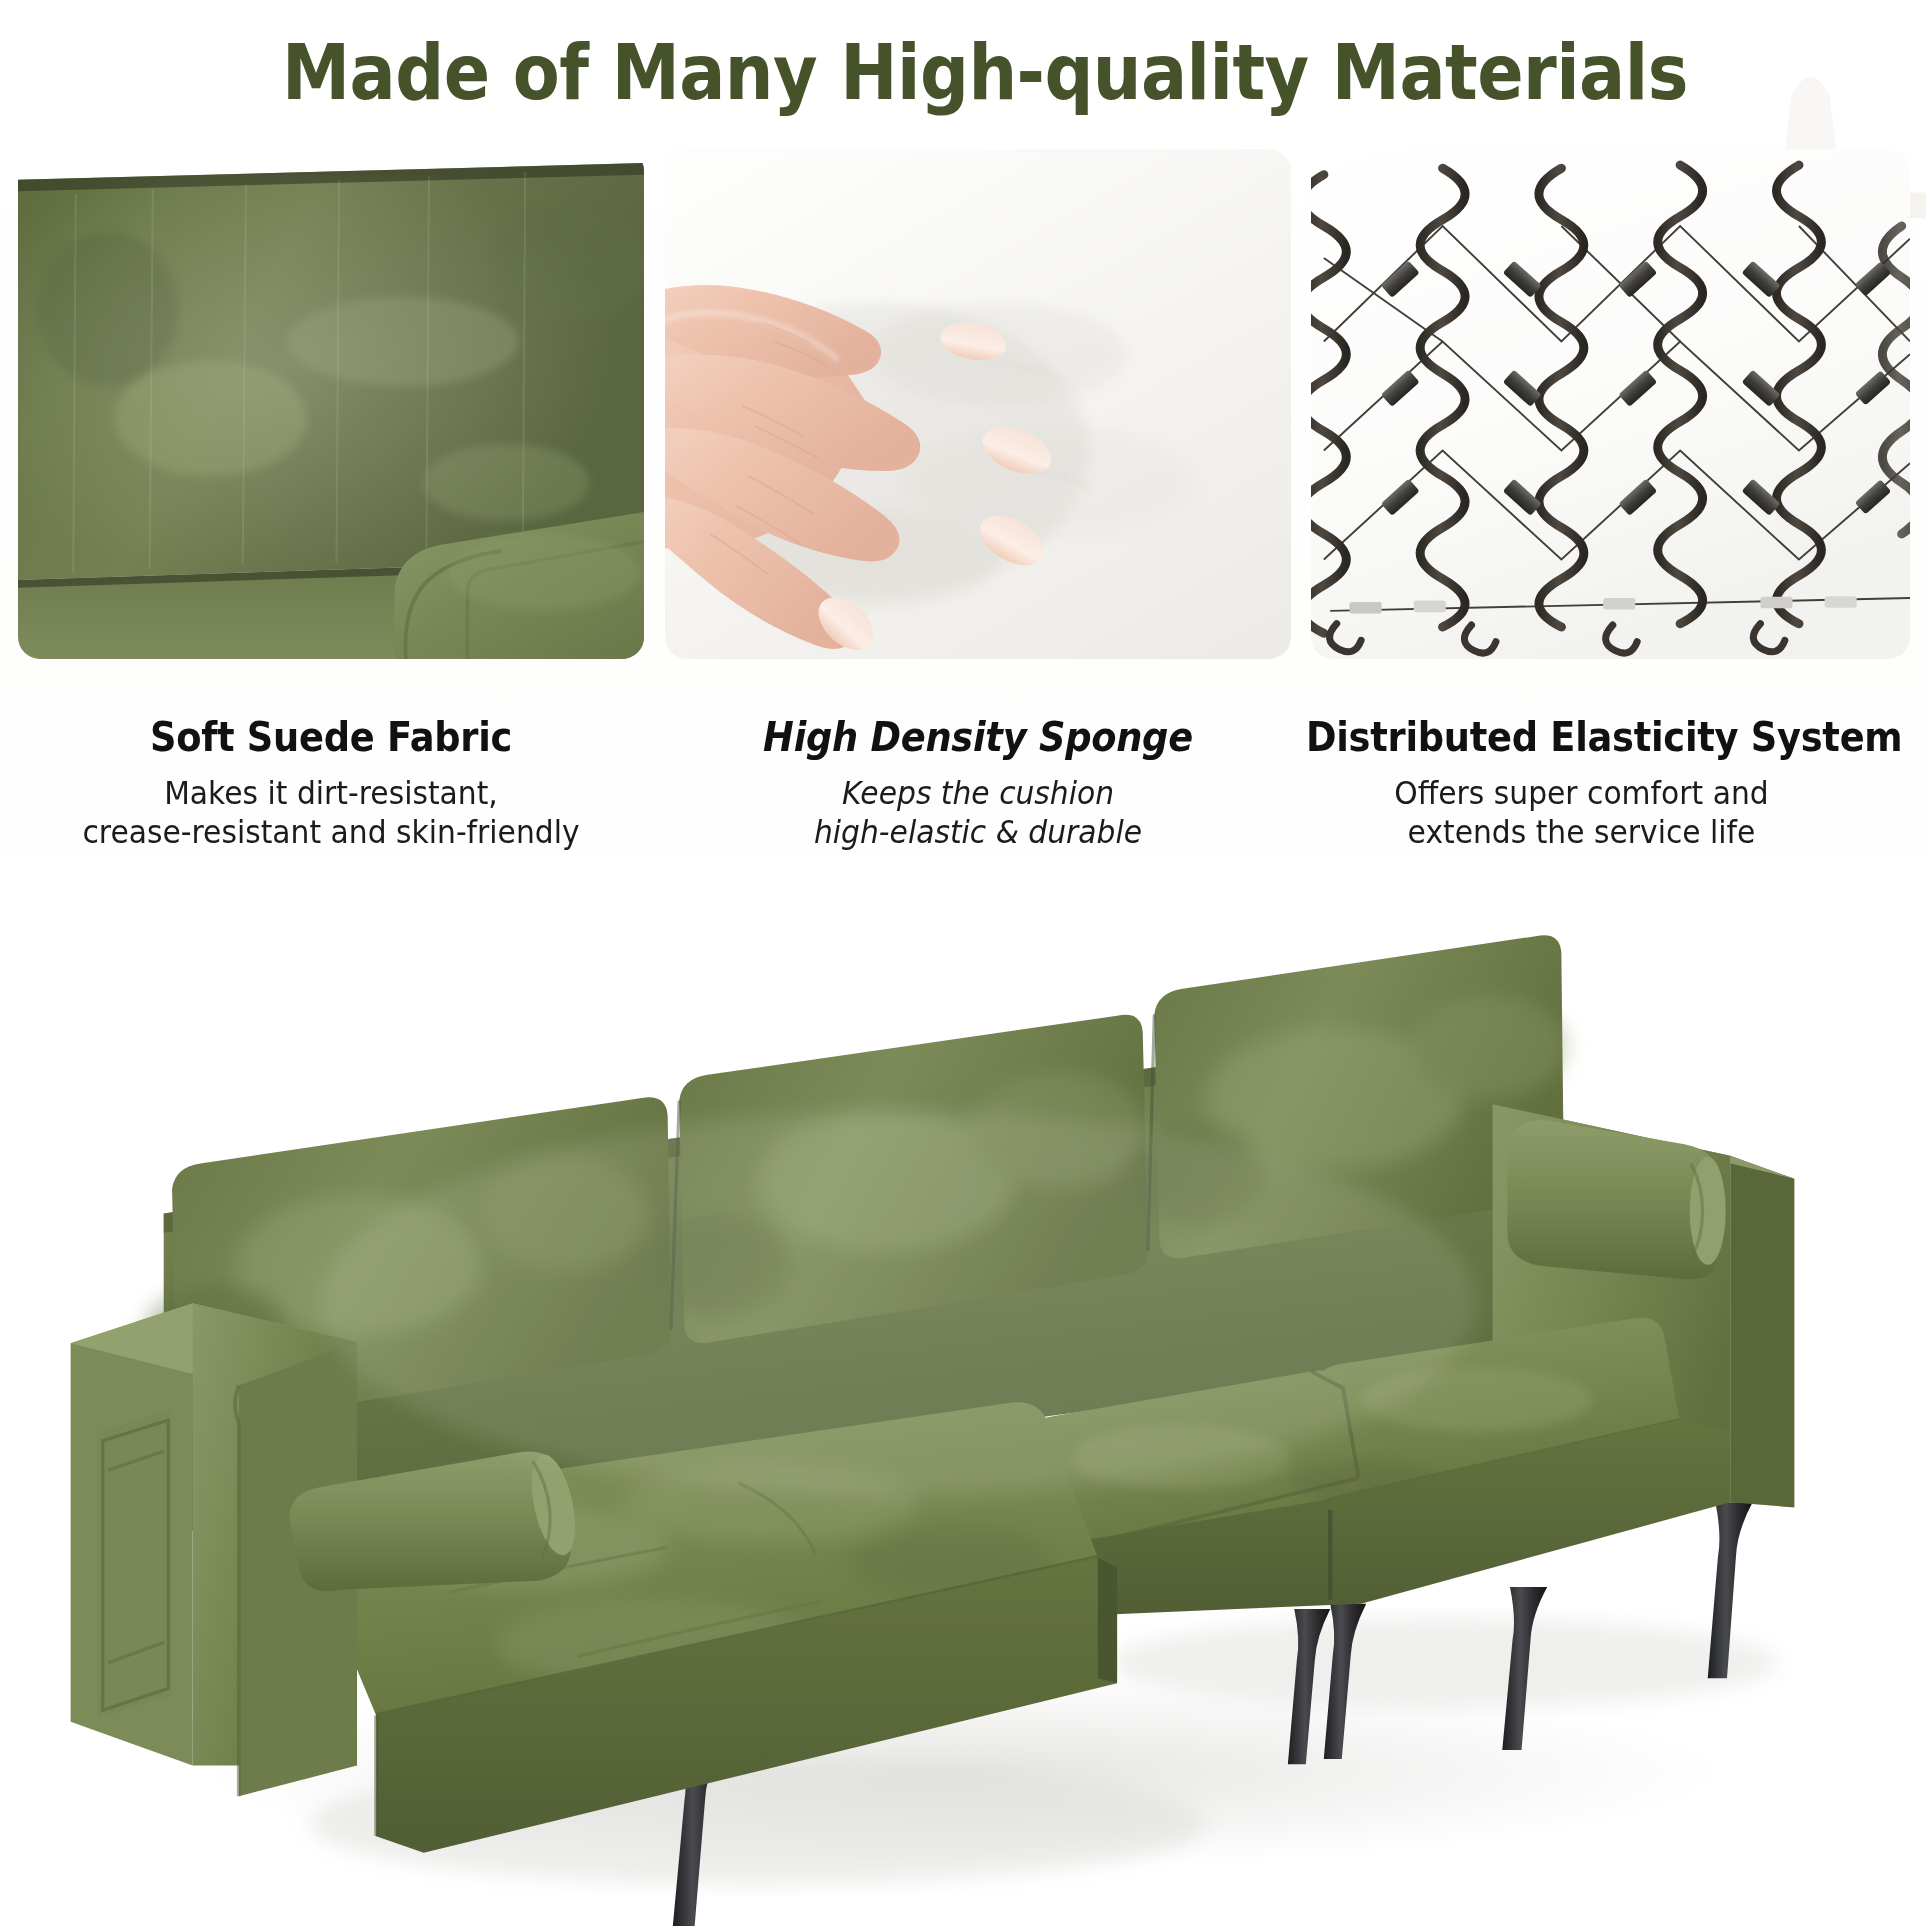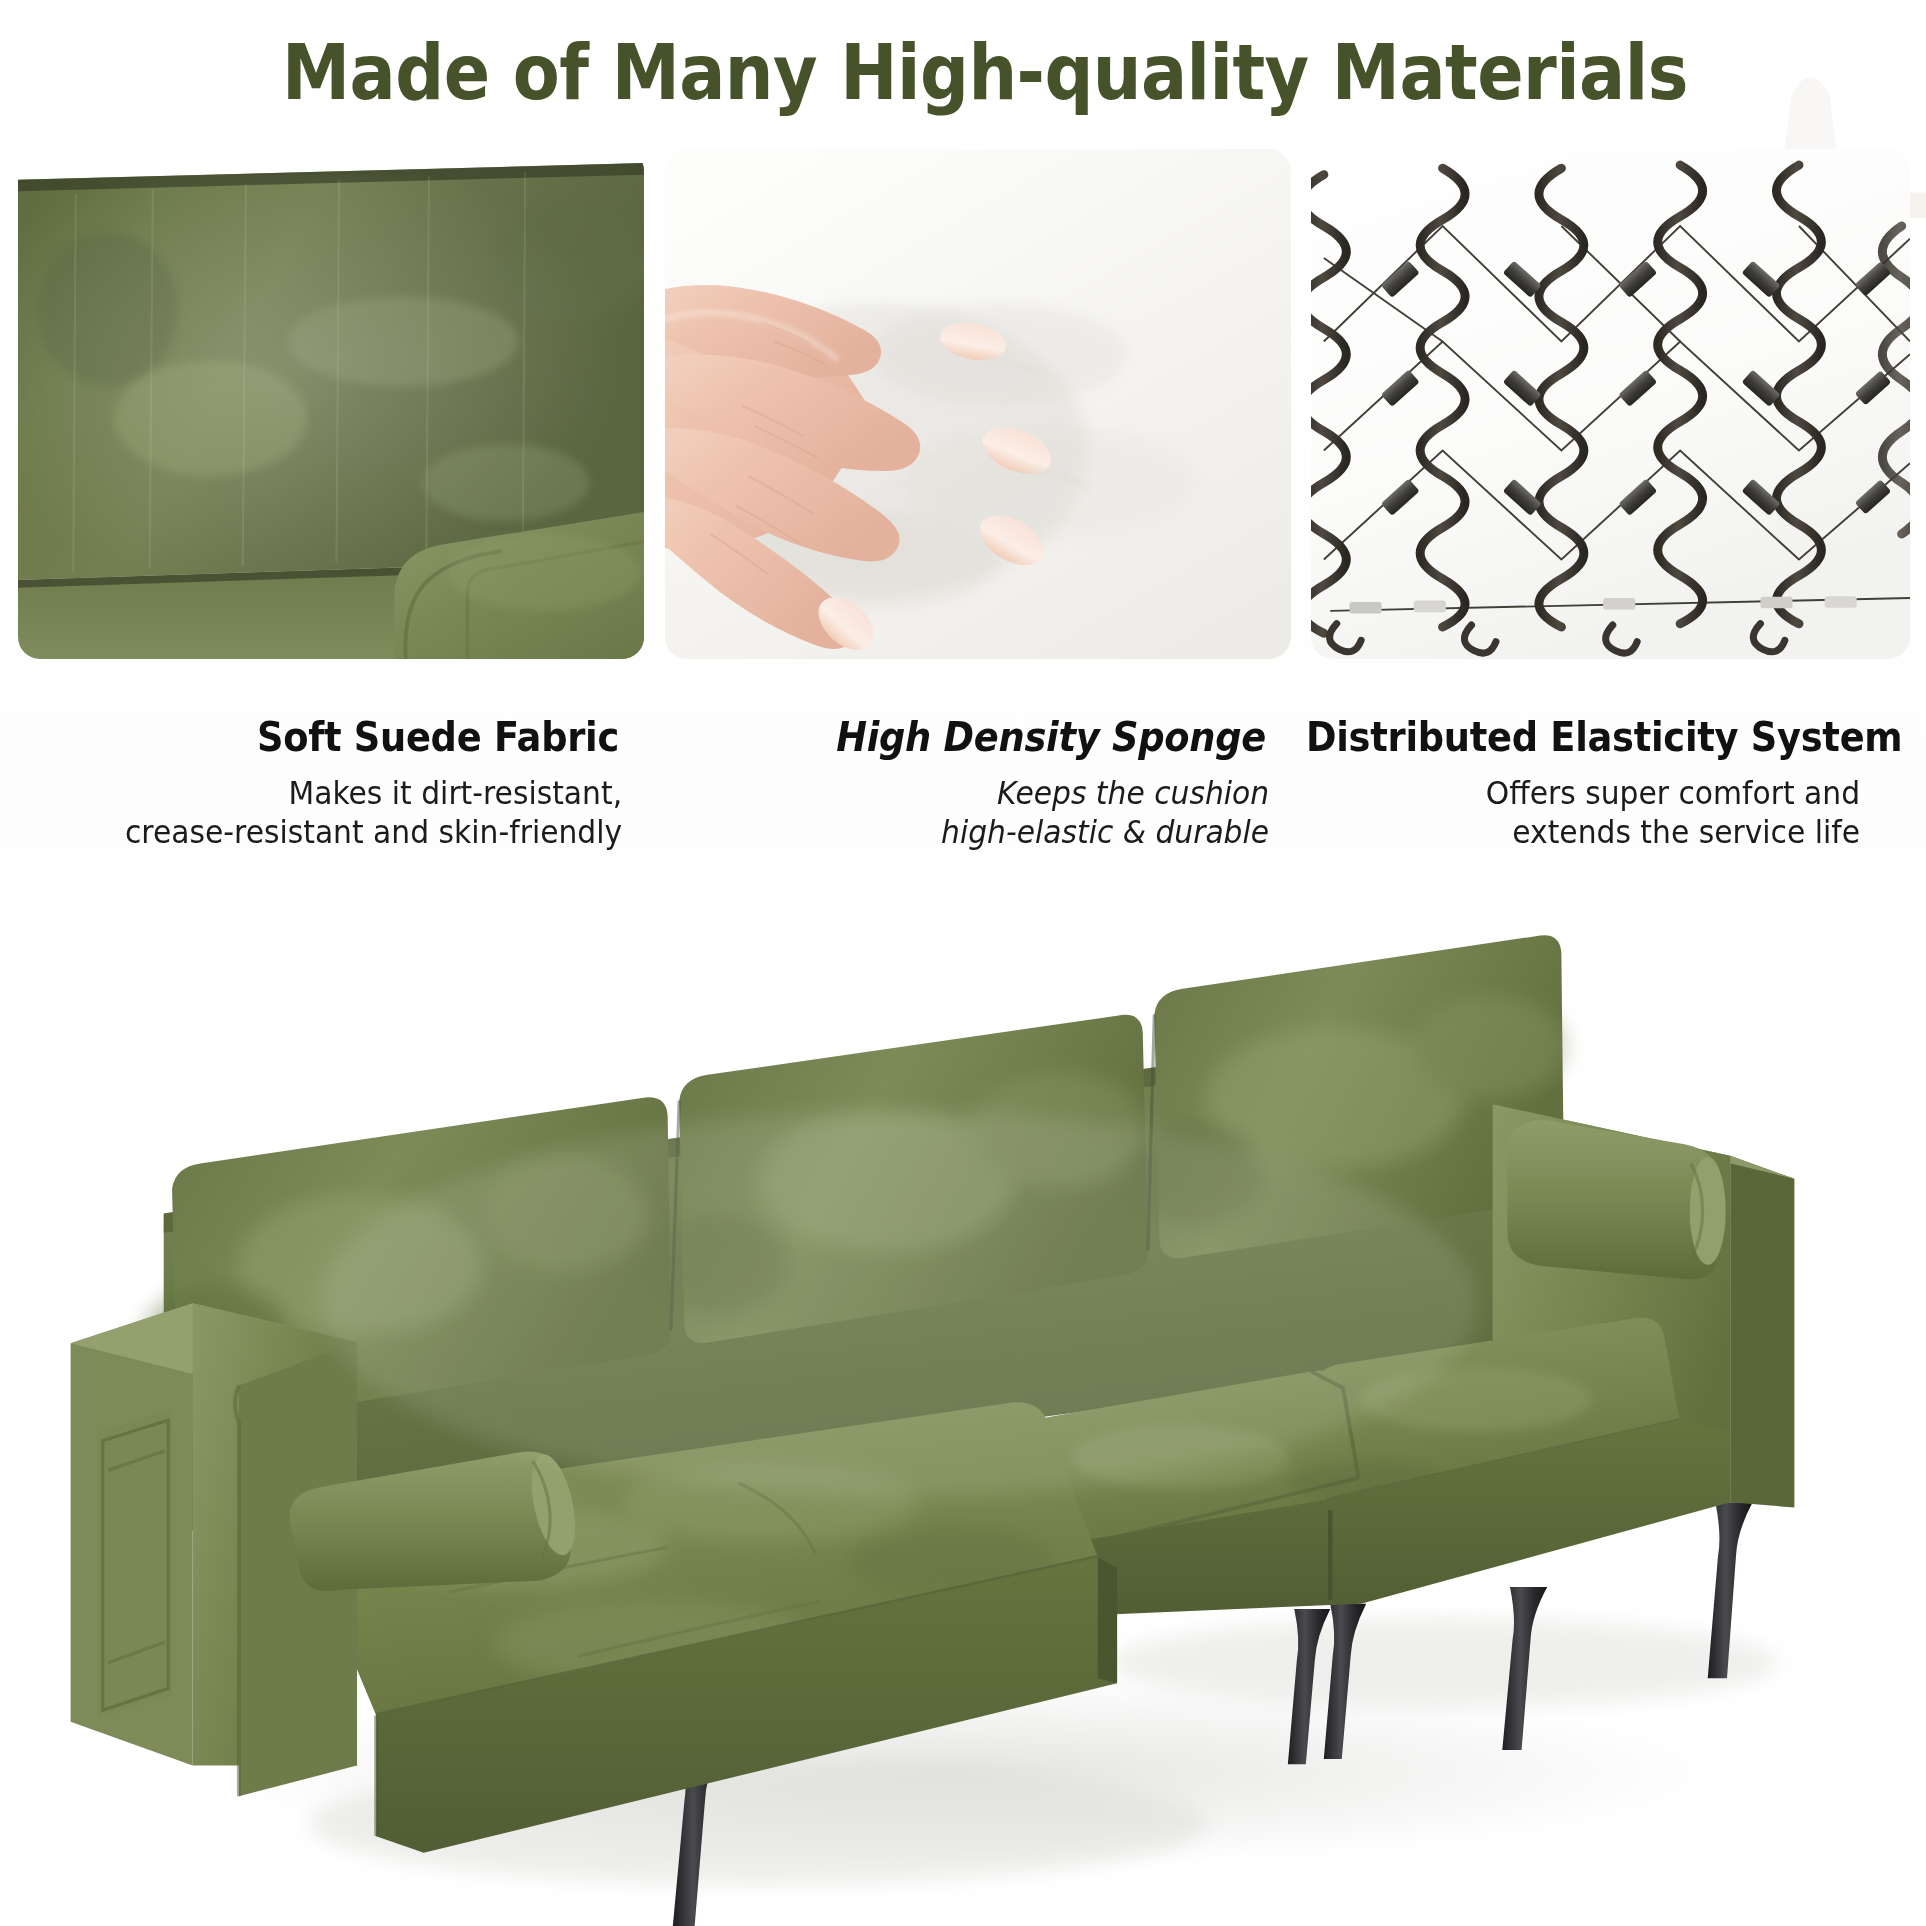--- a/index.html
+++ b/index.html
@@ -38,21 +38,21 @@
     background:#fff;
   }
   #thumb-0{ left:18px;   width:626px; }
   #thumb-1{ left:665px; width:626px; }
   #thumb-2{ left:1311px; width:599px; }
 
   .thumb svg{ display:block; width:100%; height:100%; }
 
   
   .caption{
-    position:absolute; top:714px; z-index:5; text-align:right;
+    position:absolute; top:714px; z-index:5; text-align:center;
   }
   #cap-0{ left:18px;   width:626px; }
   #cap-1{ left:665px; width:626px;font-style:italic; }
   #cap-2{ left:1282px; width:599px; }
 
   .cap-title{
     font-family:"DejaVu Sans", sans-serif;
     font-weight:700;
     font-size:40px;
     color:#111111;

